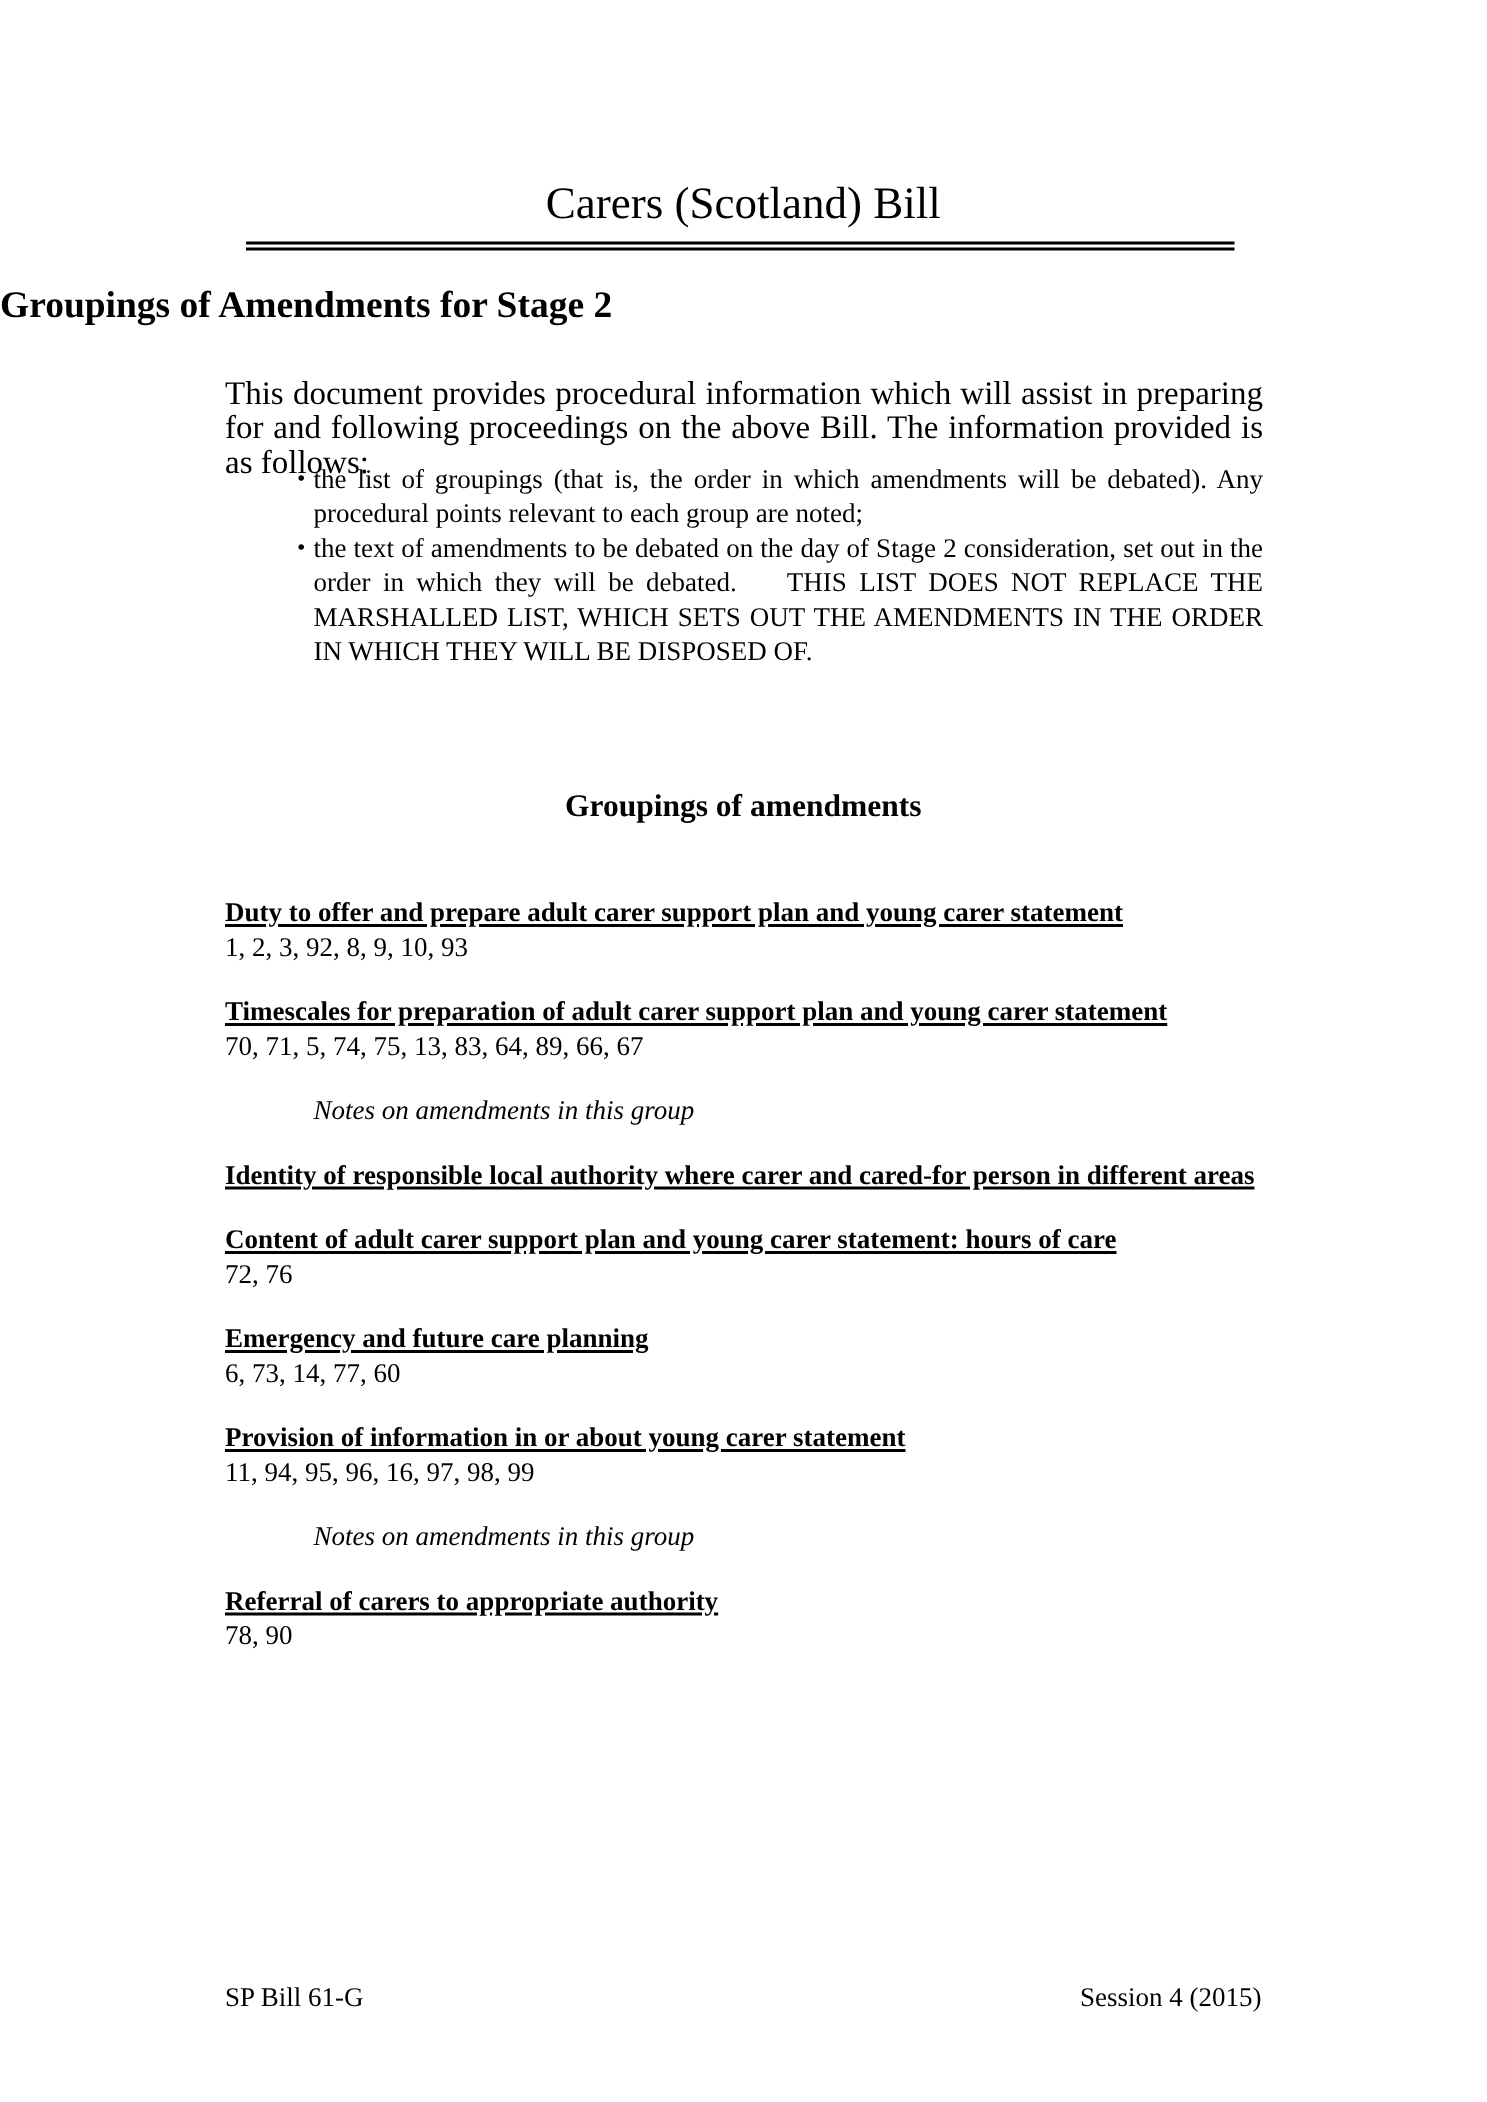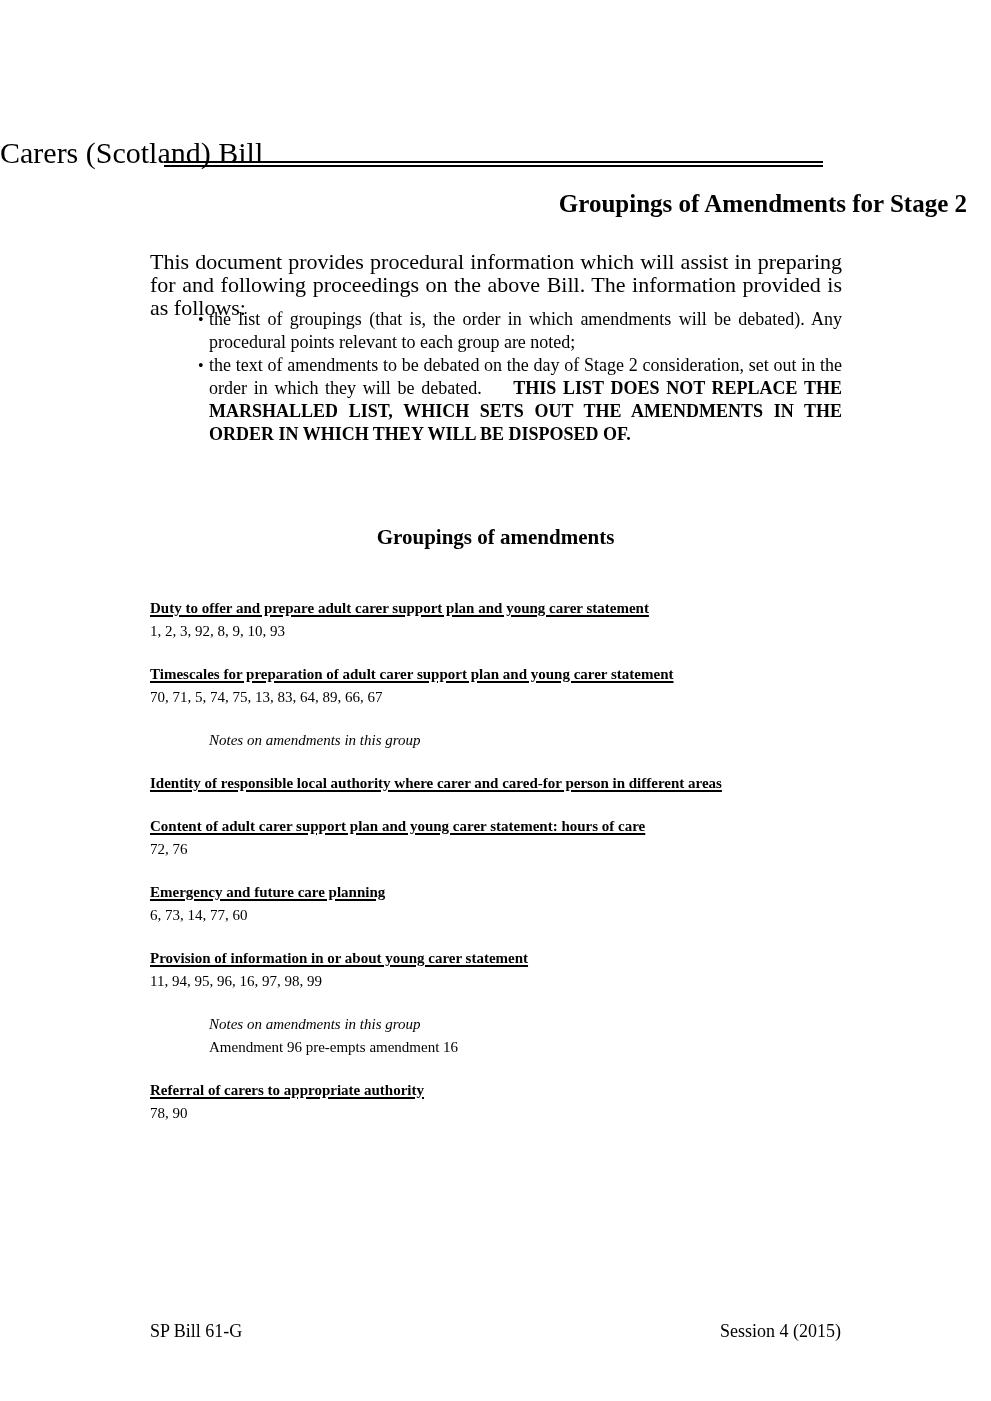--- a/index.html
+++ b/index.html
@@ -17,44 +17,43 @@
     }
     .page {
       position: absolute;
       left: 0; top: 0;
       width: 991px; height: 1401px;
     }
     .bill-title {
       position: absolute;
       left: 0; width: 991px;
       top: 118px;
-      text-align: left;
+      text-align: center;
       font-size: 30px;
       line-height: 36px;
       font-weight: normal;
-      margin-top: 17px;
     }
     .double-rule {
       position: absolute;
       left: 164px;
       width: 659px;
       top: 161px;
       height: 6px;
     }
     .double-rule .line-a {
       position: absolute; left: 0; right: 0; top: 0; height: 2px; background: #000;
     }
     .double-rule .line-b {
       position: absolute; left: 0; right: 0; top: 4px; height: 2px; background: #000;
     }
     .doc-heading {
       position: absolute;
       left: 0; width: 967px;
       top: 188px;
-      text-align: right;
+      text-align: left;
       font-size: 25px;
       line-height: 32px;
       font-weight: bold;
     }
     .intro {
       position: absolute;
       left: 150px; width: 692px;
       top: 250px;
       font-size: 22px;
       line-height: 23px;
@@ -75,35 +74,35 @@
       position: relative;
       padding-left: 59px;
       text-align: justify;
     }
     .bullets .bullet-mark {
       position: absolute;
       left: 48px;
       top: 0;
       font-size: 16px;
     }
-    .bullets .bold { font-weight: bold; margin-left: 25px; }
+    .bullets .bold { font-weight: normal; margin-left: 25px; }
     .section-heading {
       position: absolute;
       left: 0; width: 991px;
       top: 524px;
       text-align: center;
       font-size: 21px;
       line-height: 27px;
       font-weight: bold;
     }
     .groups {
       position: absolute;
       left: 150px; width: 692px;
       top: 597px;
-      font-size: 15px;
+      font-size: 18px;
       line-height: 23px;
     }
     .group { margin: 0 0 20px 0; }
     .group-title {
       font-weight: bold;
       text-decoration: underline;
       text-decoration-thickness: 2px;
       text-underline-offset: 2px;
       text-align: justify;
       text-align-last: left;
@@ -192,21 +191,20 @@
     <div class="group">
       <div class="group-title">Emergency and future care planning</div>
       <div class="group-amendments">6, 73, 14, 77, 60</div>
     </div>
 
     <div class="group">
       <div class="group-title">Provision of information in or about young carer statement</div>
       <div class="group-amendments">11, 94, 95, 96, 16, 97, 98, 99</div>
       <div class="group-notes">
         <div class="notes-heading">Notes on amendments in this group</div>
-        <div class="notes-text">Amendment 96 pre-empts amendment 16</div>
       </div>
     </div>
 
     <div class="group">
       <div class="group-title">Referral of carers to appropriate authority</div>
       <div class="group-amendments">78, 90</div>
     </div>
 
   </div>
 

